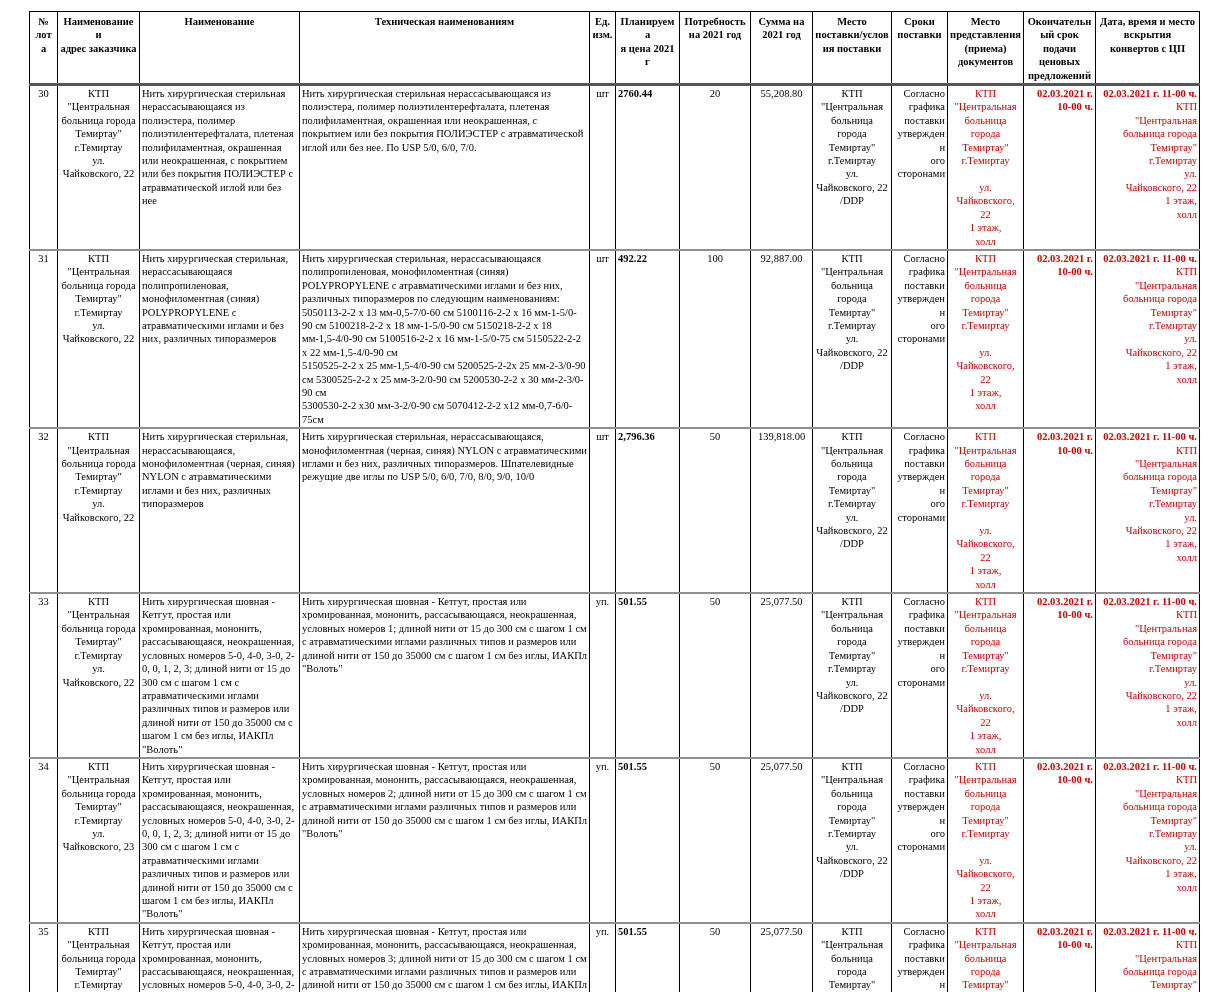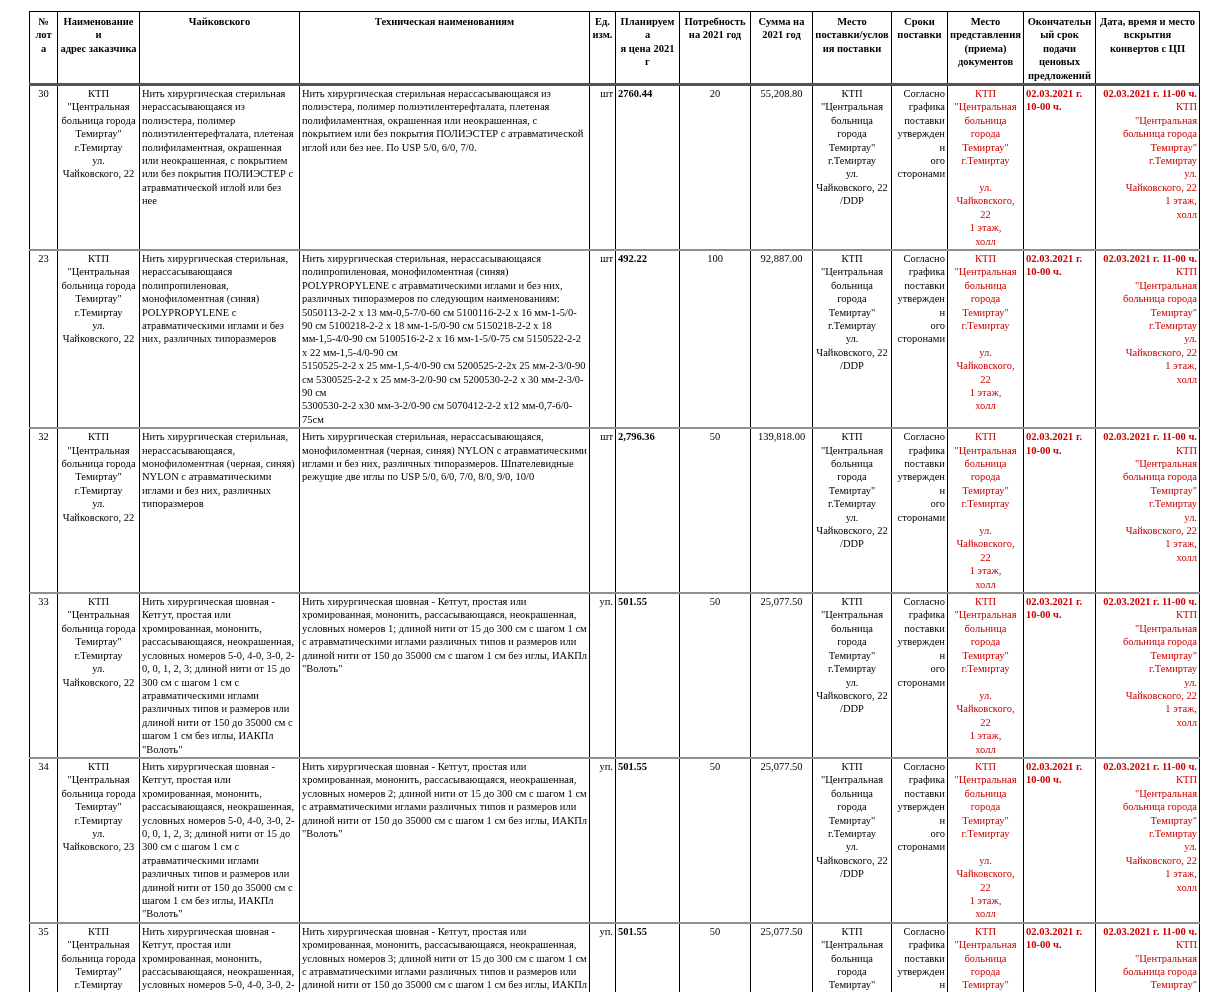--- a/index.html
+++ b/index.html
@@ -49,28 +49,28 @@
   tr.r1 { height: 157px; }
   tr.r2 { height: 153px; }
   tr.r3 { height: 149px; }
   tr.r4 { height: 152px; }
   tr.r5 { height: 140px; }
 
   .c-lot      { text-align: center; margin-top: 11px; }
   .c-cust     { text-align: center; }
   .c-name     { text-align: left; }
   .c-tech     { text-align: left; }
-  .c-unit     { text-align: right; }
+  .c-unit     { text-align: center; }
   .c-price    { text-align: left; font-weight: bold; }
   .c-qty      { text-align: center; }
   .c-sum      { text-align: center; margin-left: 45px; }
   .c-dplace   { text-align: center; }
   .c-terms    { text-align: right; }
   .c-docs     { text-align: center; color: #cc0000; }
-  .c-deadline { text-align: left; color: #cc0000; font-weight: bold; font-family: Liberation Serif, serif; }
+  .c-deadline { text-align: right; color: #cc0000; font-weight: bold; font-family: Liberation Serif, serif; }
   .c-open     { text-align: right; color: #cc0000; }
   .c-open .dt { font-weight: bold; }
 </style>
 </head>
 <body>
 
 <div class="sheet">
   <table class="lots">
     <colgroup>
       <col style="width:28px">
@@ -87,21 +87,21 @@
         <col style="width:72px">
       <col style="width:104px">
     </colgroup>
     <thead>
       <tr class="h-header">
         <th>№
 лот
 а</th>
         <th>Наименование и
 адрес заказчика</th>
-        <th>Чайковского</th>
+        <th>Наименование</th>
         <th>Техническая наименованиям</th>
         <th>Ед.
 изм.</th>
         <th>Планируема
 я цена 2021 г</th>
         <th>Потребность
 на 2021 год</th>
         <th>Сумма на
 2021 год</th>
         <th>Место
@@ -171,21 +171,21 @@
 "Центральная
 больница города
 Темиртау"
 г.Темиртау
 ул.
 Чайковского, 22
 1 этаж,
 холл</div></td>
       </tr>
       <tr class="r1">
-        <td class="c-lot">23</td>
+        <td class="c-lot">31</td>
         <td class="c-cust">КТП "Центральная
 больница города
 Темиртау"
 г.Темиртау
 ул.
 Чайковского, 22</td>
         <td class="c-name">Нить хирургическая стерильная, нерассасывающаяся полипропиленовая, монофиломентная (синяя) POLYPROPYLENE с атравматическими иглами и без них, различных типоразмеров</td>
         <td class="c-tech">Нить хирургическая стерильная, нерассасывающаяся полипропиленовая, монофиломентная (синяя) POLYPROPYLENE с атравматическими иглами и без них, различных типоразмеров по следующим наименованиям: 5050113-2-2 х 13 мм-0,5-7/0-60 см 5100116-2-2 х 16 мм-1-5/0-90 см 5100218-2-2 х 18 мм-1-5/0-90 см 5150218-2-2 х 18 мм-1,5-4/0-90 см 5100516-2-2 х 16 мм-1-5/0-75 см 5150522-2-2 х 22 мм-1,5-4/0-90 см
 5150525-2-2 х 25 мм-1,5-4/0-90 см 5200525-2-2х 25 мм-2-3/0-90 см 5300525-2-2 х 25 мм-3-2/0-90 см 5200530-2-2 х 30 мм-2-3/0-90 см
 5300530-2-2 х30 мм-3-2/0-90 см 5070412-2-2 х12 мм-0,7-6/0-75см</td>

